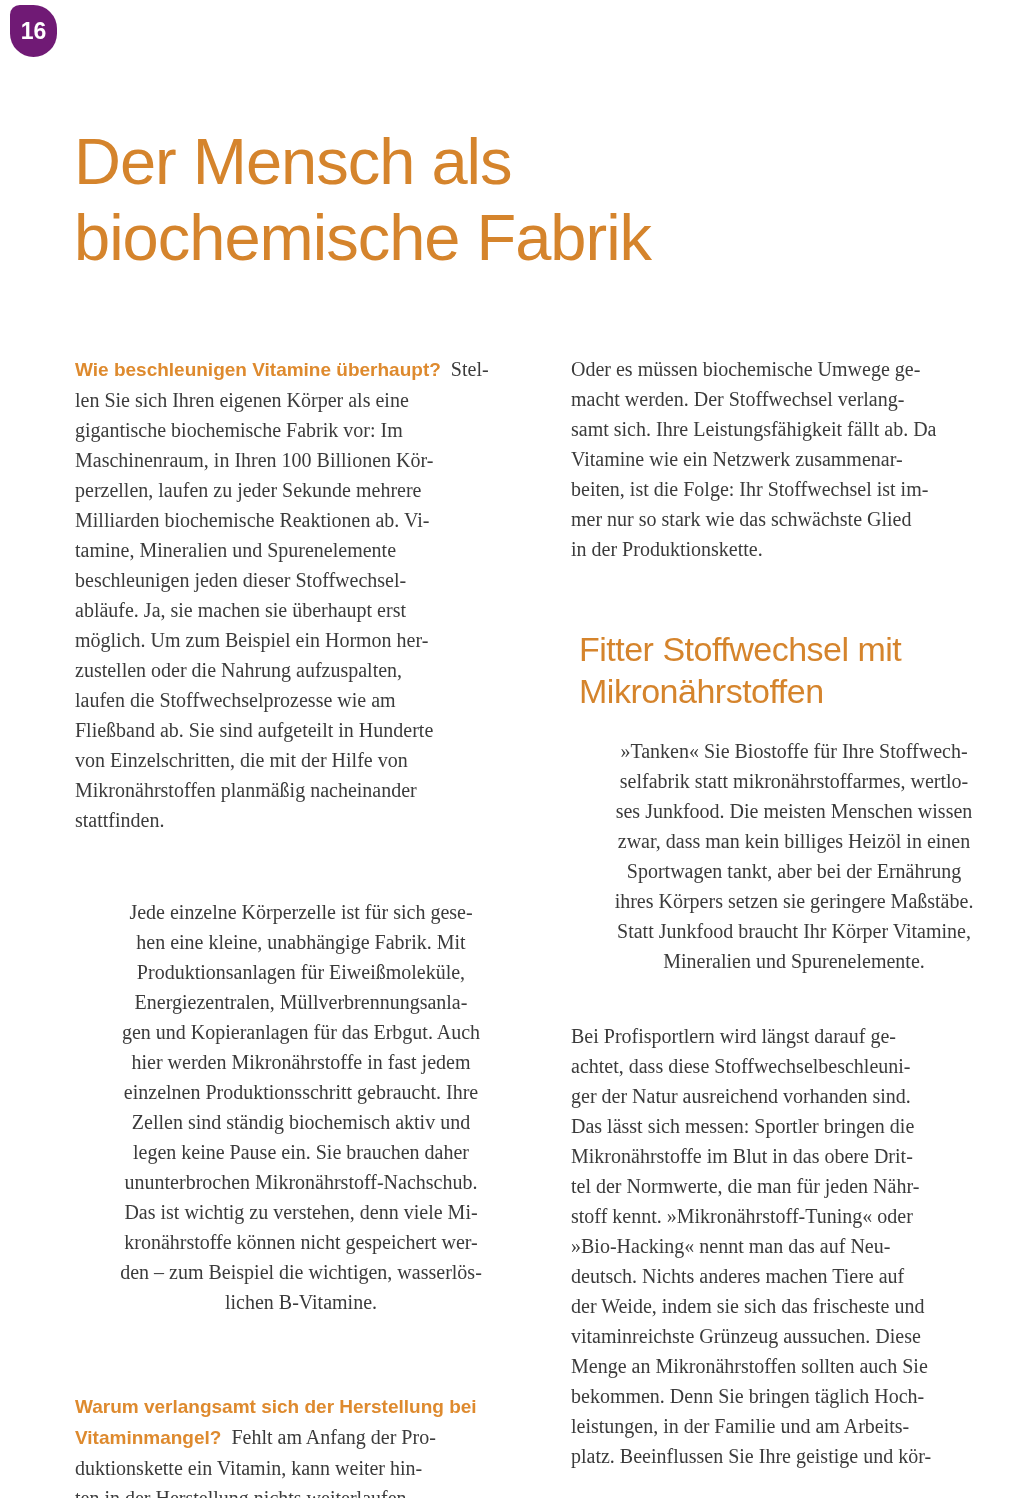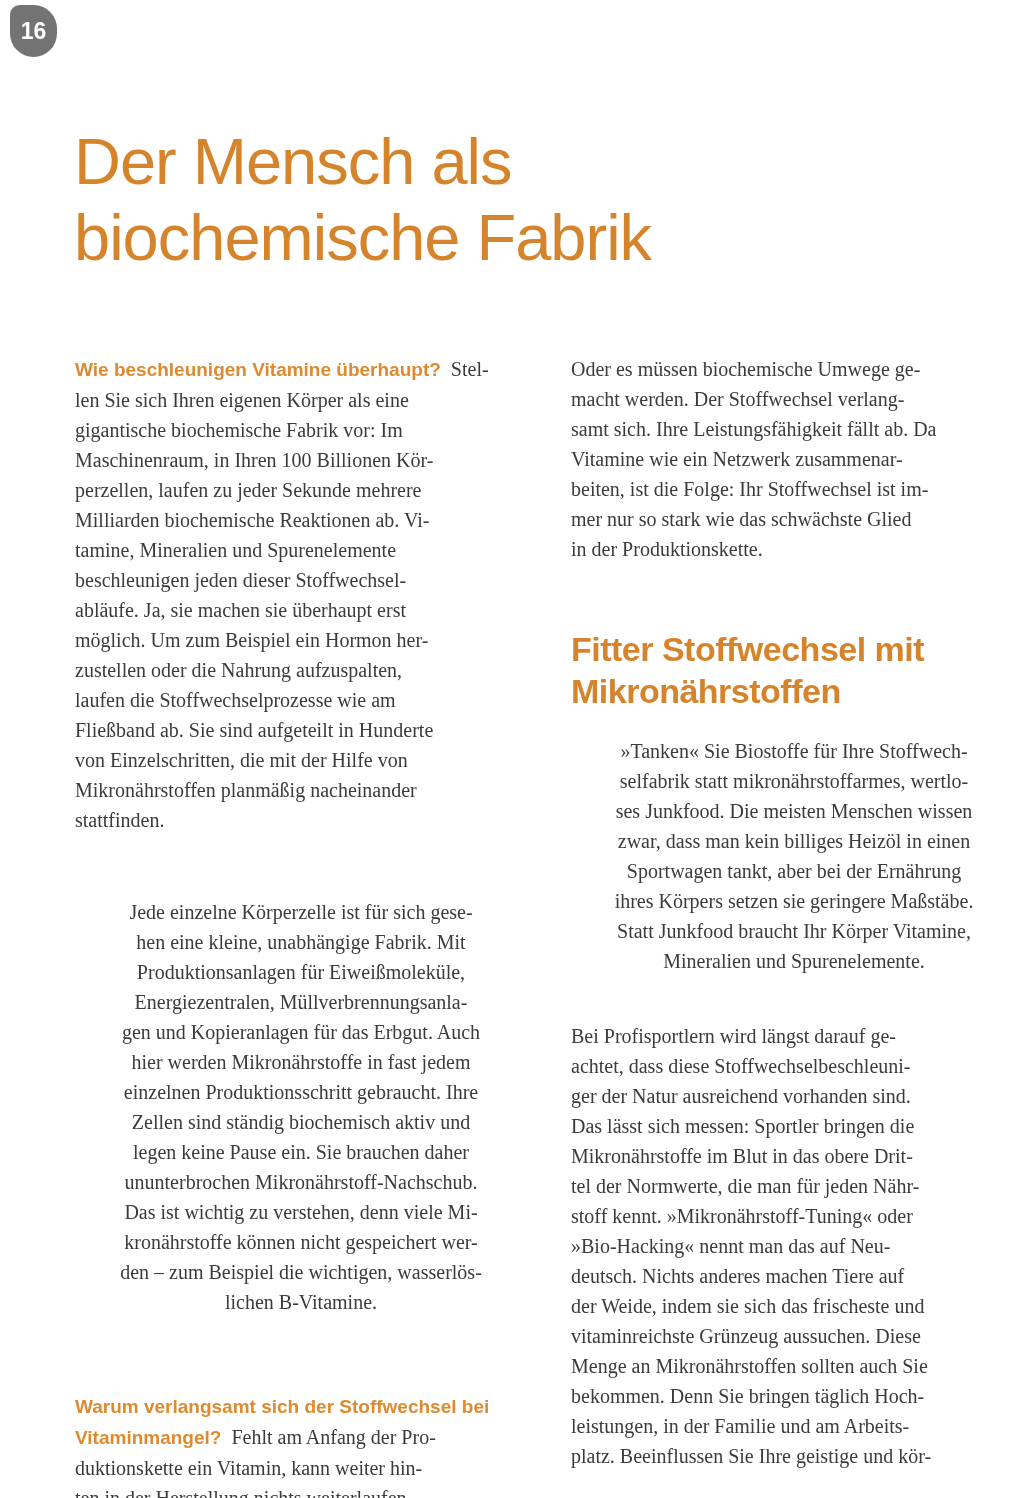--- a/index.html
+++ b/index.html
@@ -6,21 +6,21 @@
   body {
     width: 1022px; height: 1498px;
     background: #ffffff;
     position: relative;
     overflow: hidden;
     font-family: "Liberation Serif", serif;
   }
   .page-badge {
     position: absolute; left: 10px; top: 5px;
     width: 47px; height: 52px;
-    background: #737373;
+    background: #701a75;
     border-radius: 10px 24px 24px 24px;
     display: flex; align-items: center; justify-content: center;
     color: #ffffff;
     font-family: "Liberation Sans", sans-serif;
     font-weight: bold; font-size: 23px;
   }
   h1.page-title {
     position: absolute; left: 74px; top: 124px;
     margin: 0;
     color: #d5842c;
@@ -46,24 +46,24 @@
   .col-left  p.p2 { margin-bottom: 74px; text-align: center; }
   .col-right p.p2 { margin-bottom: 45px; text-align: center; }
   span.lead {
     font-family: "Liberation Sans", sans-serif;
     font-weight: bold;
     font-size: 19px;
     color: #de8a2e;
     margin-right: 10px;
   }
   h2.subheading {
-    margin: 64px 0 24px 0;
+    margin: 64px 0 24px 8px;
     color: #d5842c;
     font-family: "Liberation Sans", sans-serif;
-    font-weight: bold;
+    font-weight: normal;
     font-size: 34px; line-height: 42px;
     letter-spacing: -0.5px;
     white-space: pre-line;
   }
 </style>
 </head>
 <body>
 
 <div class="page-badge">
     <span>16</span>
@@ -97,21 +97,21 @@
 gen und Kopieranlagen für das Erbgut. Auch
 hier werden Mikronährstoffe in fast jedem
 einzelnen Produktionsschritt gebraucht. Ihre
 Zellen sind ständig biochemisch aktiv und
 legen keine Pause ein. Sie brauchen daher
 ununterbrochen Mikronährstoff-Nachschub.
 Das ist wichtig zu verstehen, denn viele Mi-
 kronährstoffe können nicht gespeichert wer-
 den – zum Beispiel die wichtigen, wasserlös-
 lichen B-Vitamine.</span></p>
-    <p class="para p3"><span class="lead">Warum verlangsamt sich der Stoffwechsel bei
+    <p class="para p3"><span class="lead">Warum verlangsamt sich der Herstellung bei
 Vitaminmangel?</span><span>Fehlt am Anfang der Pro-
 duktionskette ein Vitamin, kann weiter hin-
 ten in der Herstellung nichts weiterlaufen.</span></p>
   </div>
   <div class="col-right">
     <p class="para p1"><span>Oder es müssen biochemische Umwege ge-
 macht werden. Der Stoffwechsel verlang-
 samt sich. Ihre Leistungsfähigkeit fällt ab. Da
 Vitamine wie ein Netzwerk zusammenar-
 beiten, ist die Folge: Ihr Stoffwechsel ist im-

